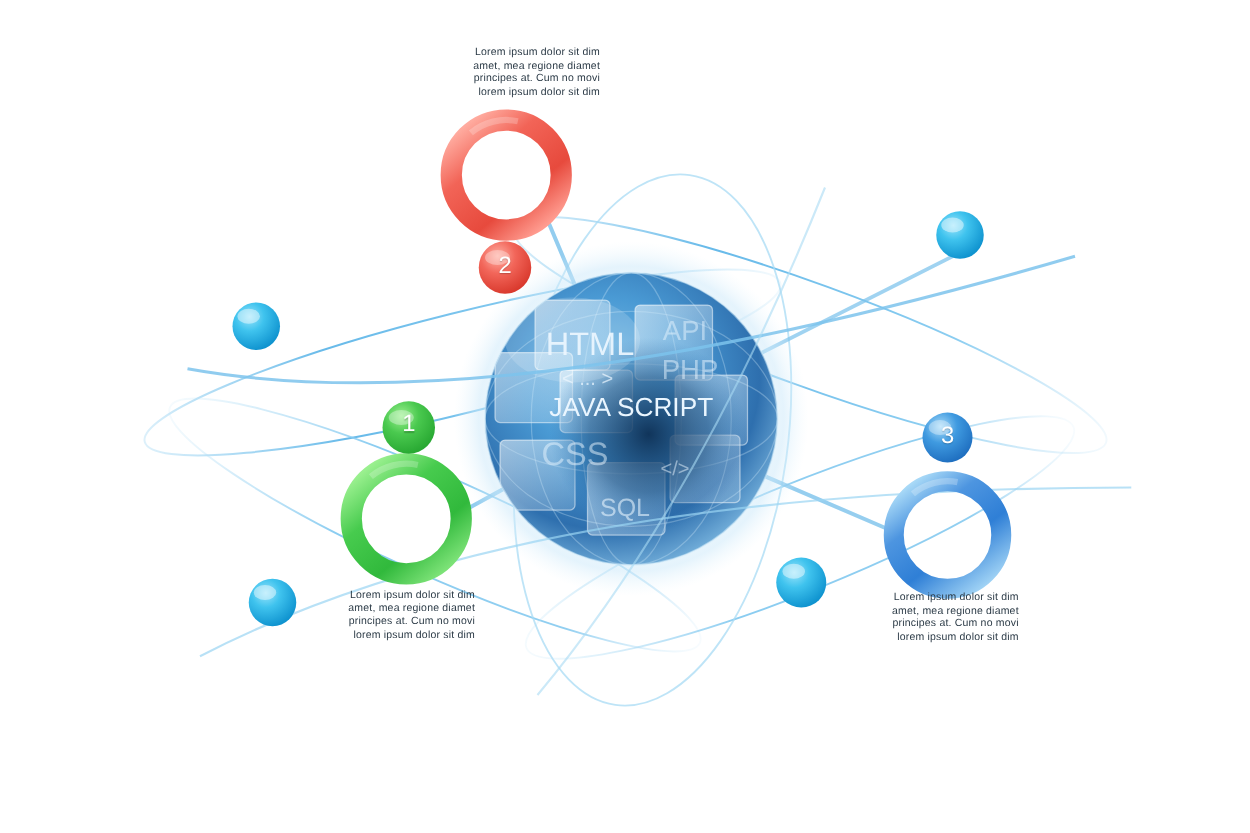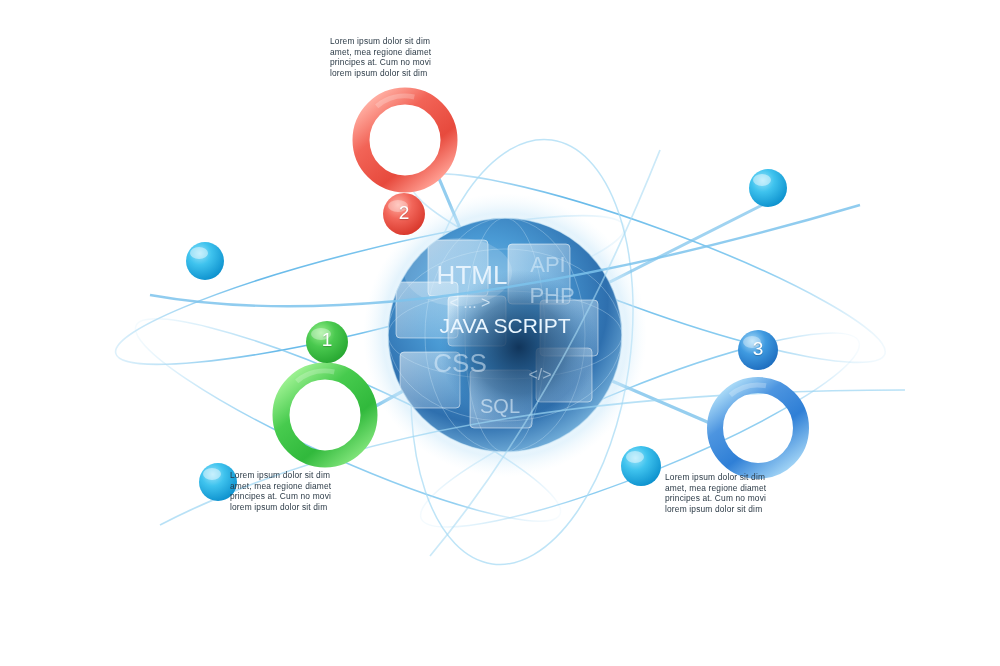--- a/index.html
+++ b/index.html
@@ -23,21 +23,21 @@
     inset: 0;
     width: 1000px;
     height: 666px;
   }
   .node-text {
     position: absolute;
     font-family: "Liberation Sans", sans-serif;
     font-size: 8.4px;
     line-height: 10.6px;
     color: #2b3a46;
-    text-align: left;
+    text-align: right;
     width: 150px;
     letter-spacing: 0.02em;
     white-space: pre-line;
   }
   #text-1 { left: 230px; top: 470px; }
   #text-2 { left: 330px; top: 36px; }
   #text-3 { left: 665px; top: 472px; }
   .badge-num {
     position: absolute;
     font-family: "Liberation Sans", sans-serif;

